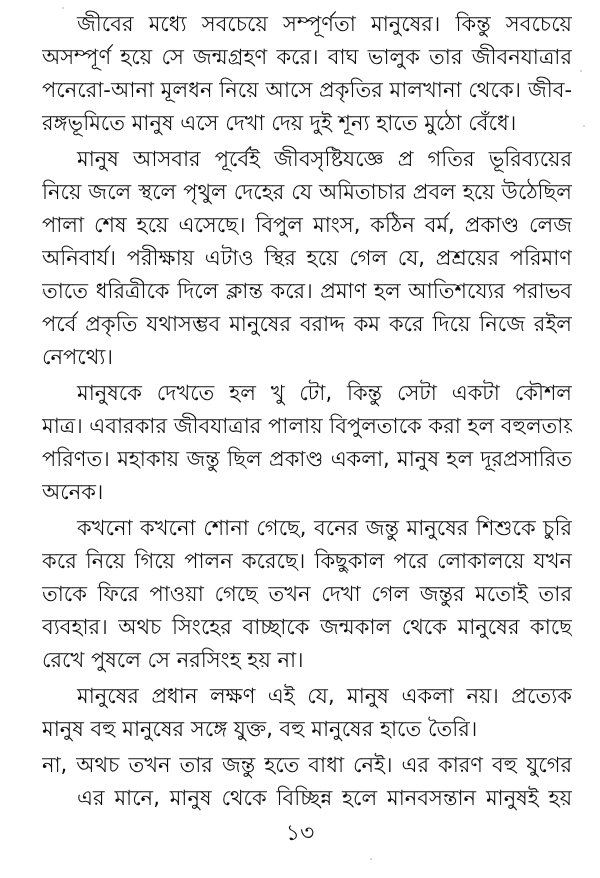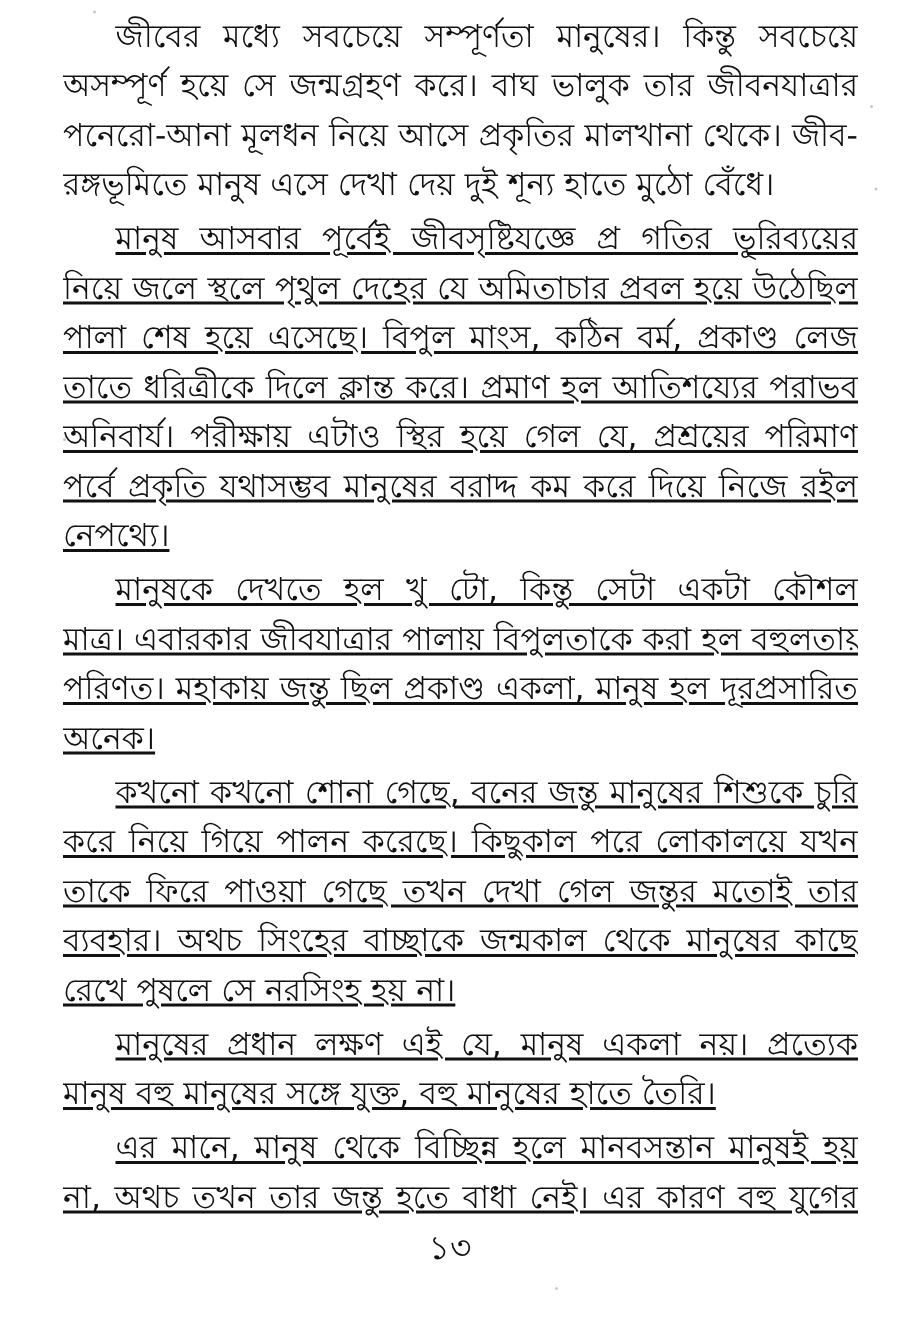--- a/index.html
+++ b/index.html
@@ -37,21 +37,20 @@
     margin-left: 12px;
   }
   .line.first {
     padding-left: 35px;
   }
   .line.last {
     text-align-last: left;
   }
   .para + .para {
     margin-top: 3px;
-    text-decoration: underline;
   }
   .page-number {
     position: absolute;
     left: 0;
     width: 600px;
     top: 818px;
     text-align: center;
     font-size: 22px;
     line-height: 30px;
   }
@@ -72,22 +71,22 @@
     <span class="line first">জীবের মধ্যে সবচেয়ে সম্পূর্ণতা মানুষের। কিন্তু সবচেয়ে</span>
     <span class="line">অসম্পূর্ণ হয়ে সে জন্মগ্রহণ করে। বাঘ ভালুক তার জীবনযাত্রার</span>
     <span class="line">পনেরো-আনা মূলধন নিয়ে আসে প্রকৃতির মালখানা থেকে। জীব-</span>
     <span class="line last">রঙ্গভূমিতে মানুষ এসে দেখা দেয় দুই শূন্য হাতে মুঠো বেঁধে।</span>
   </div>
 
   <div class="para">
     <span class="line first">মানুষ আসবার পূর্বেই জীবসৃষ্টিযজ্ঞে প্র গতির ভূরিব্যয়ের</span>
     <span class="line">নিয়ে জলে স্থলে পৃথুল দেহের যে অমিতাচার প্রবল হয়ে উঠেছিল</span>
     <span class="line">পালা শেষ হয়ে এসেছে। বিপুল মাংস, কঠিন বর্ম, প্রকাণ্ড লেজ</span>
+    <span class="line">অনিবার্য। পরীক্ষায় এটাও স্থির হয়ে গেল যে, প্রশ্রয়ের পরিমাণ</span>
     <span class="line">তাতে ধরিত্রীকে দিলে ক্লান্ত করে। প্রমাণ হল আতিশয্যের পরাভব</span>
-    <span class="line">অনিবার্য। পরীক্ষায় এটাও স্থির হয়ে গেল যে, প্রশ্রয়ের পরিমাণ</span>
     <span class="line">পর্বে প্রকৃতি যথাসম্ভব মানুষের বরাদ্দ কম করে দিয়ে নিজে রইল</span>
     <span class="line last">নেপথ্যে।</span>
   </div>
 
   <div class="para">
     <span class="line first">মানুষকে দেখতে হল খু      টো, কিন্তু সেটা একটা কৌশল</span>
     <span class="line">মাত্র। এবারকার জীবযাত্রার পালায় বিপুলতাকে করা হল বহুলতায়</span>
     <span class="line">পরিণত। মহাকায় জন্তু ছিল প্রকাণ্ড একলা, মানুষ হল দূরপ্রসারিত</span>
     <span class="line last">অনেক।</span>
   </div>
@@ -99,22 +98,22 @@
     <span class="line">ব্যবহার। অথচ সিংহের বাচ্ছাকে জন্মকাল থেকে মানুষের কাছে</span>
     <span class="line last">রেখে পুষলে সে নরসিংহ হয় না।</span>
   </div>
 
   <div class="para">
     <span class="line first">মানুষের প্রধান লক্ষণ এই যে, মানুষ একলা নয়। প্রত্যেক</span>
     <span class="line last">মানুষ বহু মানুষের সঙ্গে যুক্ত, বহু মানুষের হাতে তৈরি।</span>
   </div>
 
   <div class="para">
+    <span class="line">না, অথচ তখন তার জন্তু হতে বাধা নেই। এর কারণ বহু যুগের</span>
     <span class="line first">এর মানে, মানুষ থেকে বিচ্ছিন্ন হলে মানবসন্তান মানুষই হয়</span>
-    <span class="line">না, অথচ তখন তার জন্তু হতে বাধা নেই। এর কারণ বহু যুগের</span>
   </div>
 
 </div>
 
 <div class="page-number">১৩</div>
 
 <span class="scan-speck" style="left:62px; top:7px;"></span>
 <span class="scan-speck" style="left:580px; top:70px;"></span>
 <span class="scan-speck" style="left:583px; top:125px;"></span>
 <span class="scan-speck" style="left:42px; top:292px;"></span>

